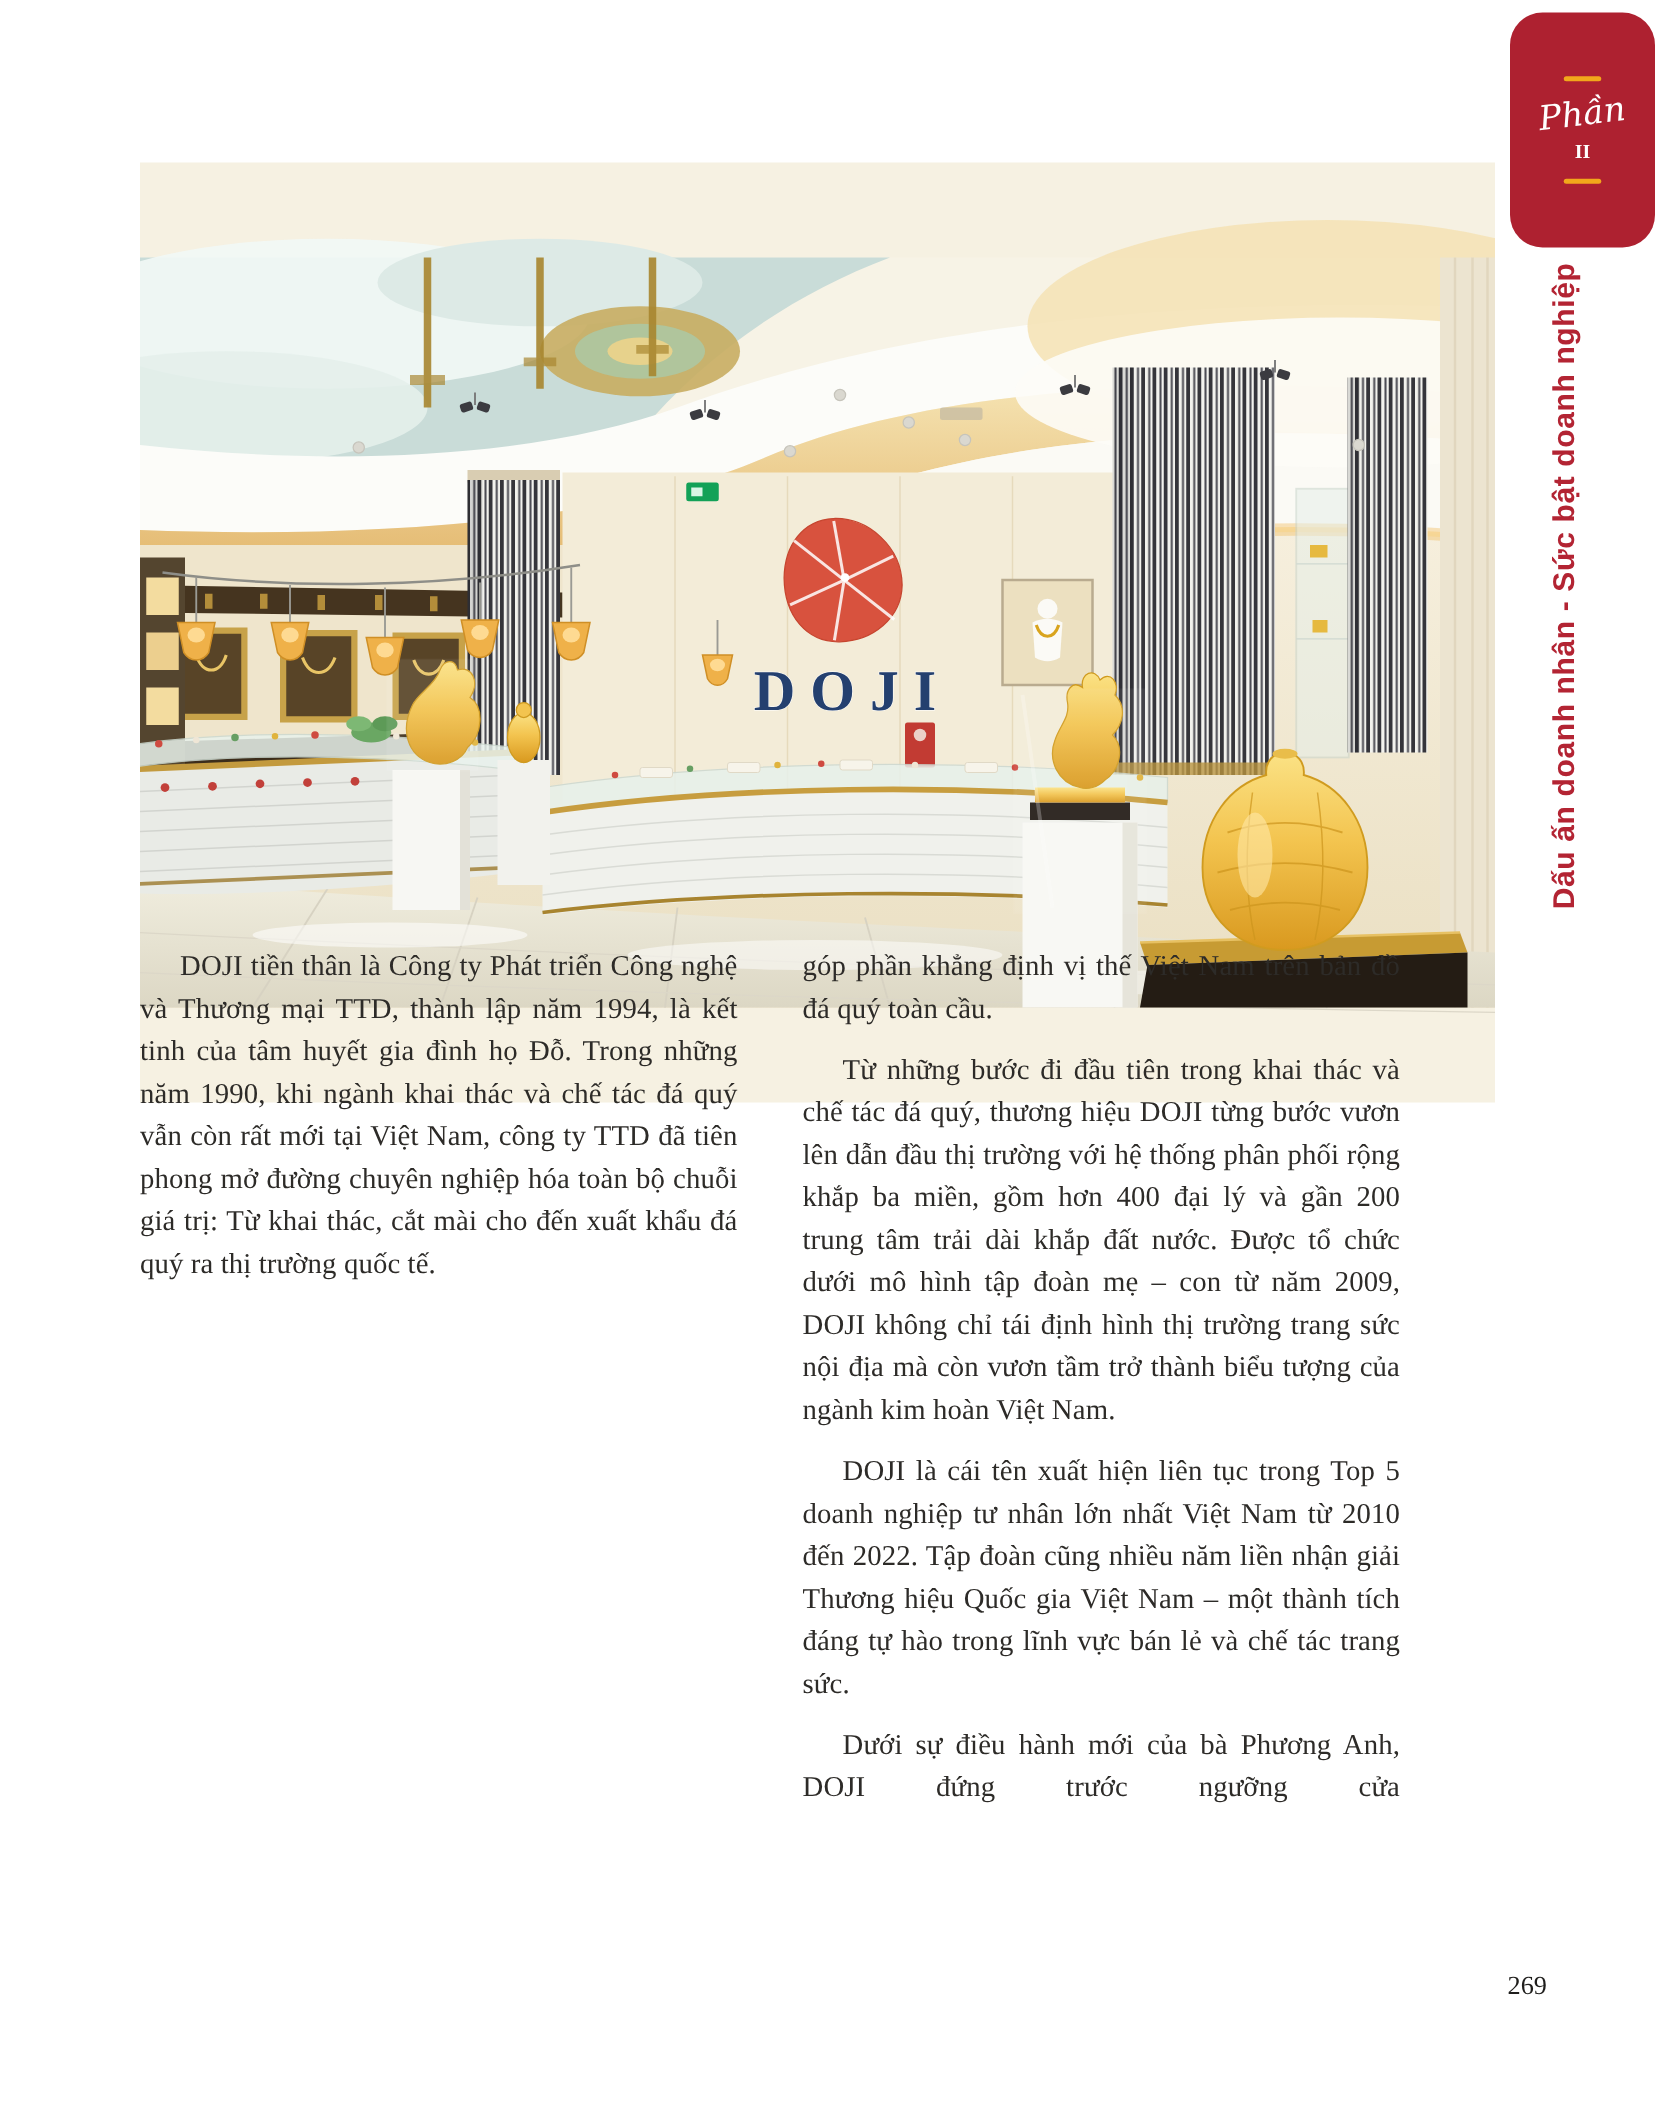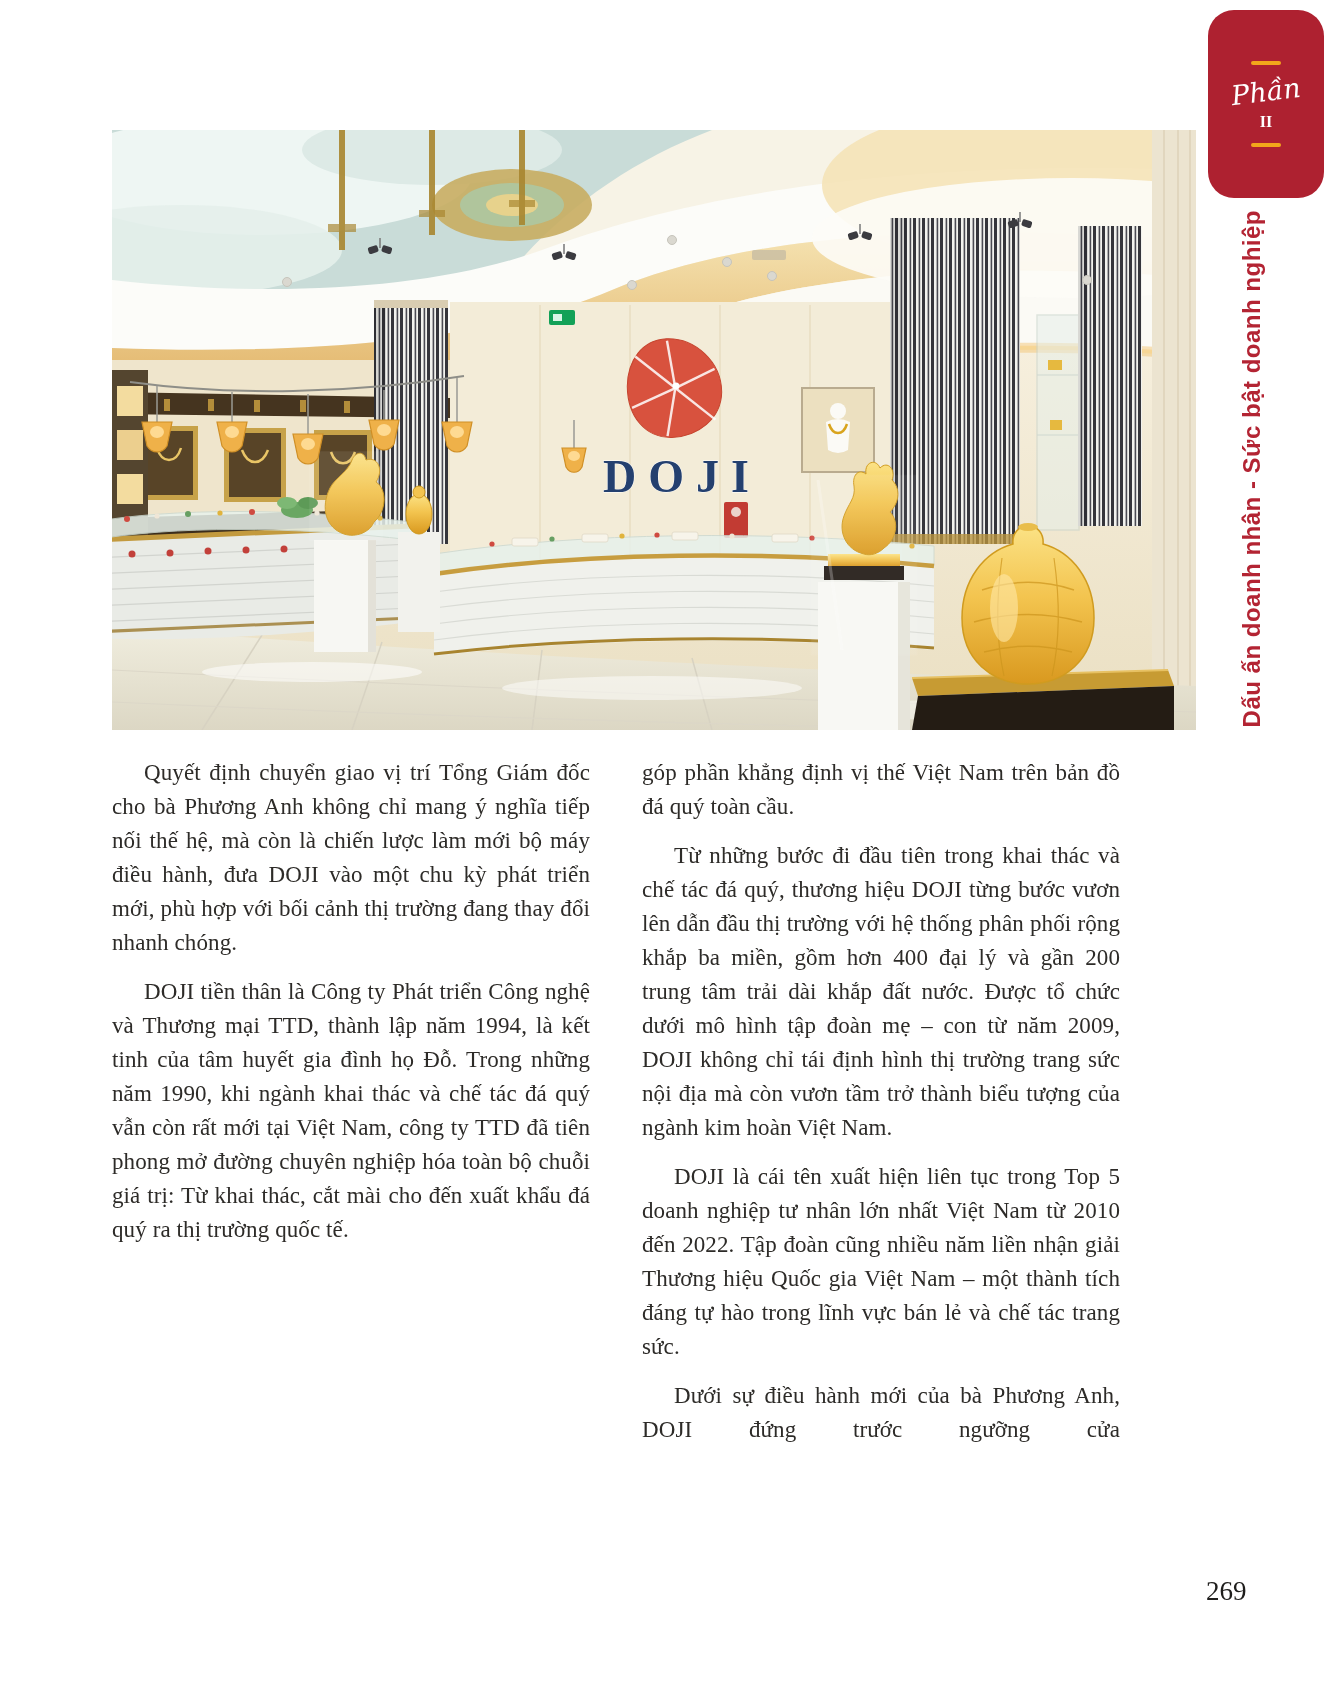--- a/index.html
+++ b/index.html
@@ -2,21 +2,21 @@
 <html><head>
 <meta charset="utf-8">
 <style>
   html,body{margin:0;padding:0;}
   body{
     width:1332px;height:1700px;position:relative;background:#ffffff;
     font-family:"Liberation Serif", serif;overflow:hidden;
   }
   
   .photo{
-    position:absolute;left:112px;top:130px;width:1084px;height:600px;
+    position:absolute;left:112px;top:130px;width:1084px;height:752px;
     overflow:hidden;background:#f6f1e2;
   }
   .photo svg{display:block;width:100%;height:100%;}
   
   .side-tab{
     position:absolute;left:1208px;top:10px;width:116px;height:188px;
     border-radius:26px;display:flex;flex-direction:column;align-items:center;
     justify-content:center;gap:9px;
   }
   .tab-dash{width:30px;height:4px;border-radius:2px;}
@@ -40,21 +40,21 @@
   .col-left{left:112px;}
   .col-right{left:642px;}
   .col p{
     margin:0 0 15px 0;text-align:justify;text-indent:32px;
     font-size:23px;line-height:34px;color:#2d2b28;letter-spacing:0.1px;
   }
   .col p.cont{text-indent:0;}
   .col p.runon{text-align-last:justify;}
   
   .page-number{
-    position:absolute;left:1206px;top:1576px;font-size:27px;color:#1f1e1c;
+    position:absolute;left:1206px;top:1576px;font-size:21px;color:#1f1e1c;
     font-family:"Liberation Serif", serif;
   }
 </style>
 </head>
 <body>
 
 <div class="photo">
 <svg viewBox="0 0 1084 600" xmlns="http://www.w3.org/2000/svg">
   <defs>
     <linearGradient id="gGoldBand" x1="0" y1="0" x2="0" y2="1">
@@ -407,21 +407,20 @@
 <div class="side-tab" style="background: rgb(174, 33, 48);">
   <div class="tab-dash" style="background: rgb(242, 167, 27);"></div>
   <div class="tab-part-label">Phần</div>
   <div class="tab-part-numeral">II</div>
   <div class="tab-dash" style="background: rgb(242, 167, 27);"></div>
 </div>
 
 <div class="side-caption" style="color: rgb(179, 36, 51);">Dấu ấn doanh nhân - Sức bật doanh nghiệp</div>
 
 <div class="col col-left">
-  <p>Quyết định chuyển giao vị trí Tổng Giám đốc cho bà Phương Anh không chỉ mang ý nghĩa tiếp nối thế hệ, mà còn là chiến lược làm mới bộ máy điều hành, đưa DOJI vào một chu kỳ phát triển mới, phù hợp với bối cảnh thị trường đang thay đổi nhanh chóng.</p>
   <p>DOJI tiền thân là Công ty Phát triển Công nghệ và Thương mại TTD, thành lập năm 1994, là kết tinh của tâm huyết gia đình họ Đỗ. Trong những năm 1990, khi ngành khai thác và chế tác đá quý vẫn còn rất mới tại Việt Nam, công ty TTD đã tiên phong mở đường chuyên nghiệp hóa toàn bộ chuỗi giá trị: Từ khai thác, cắt mài cho đến xuất khẩu đá quý ra thị trường quốc tế.</p>
 </div>
 
 <div class="col col-right">
   <p class="cont">góp phần khẳng định vị thế Việt Nam trên bản đồ đá quý toàn cầu.</p>
   <p>Từ những bước đi đầu tiên trong khai thác và chế tác đá quý, thương hiệu DOJI từng bước vươn lên dẫn đầu thị trường với hệ thống phân phối rộng khắp ba miền, gồm hơn 400 đại lý và gần 200 trung tâm trải dài khắp đất nước. Được tổ chức dưới mô hình tập đoàn mẹ – con từ năm 2009, DOJI không chỉ tái định hình thị trường trang sức nội địa mà còn vươn tầm trở thành biểu tượng của ngành kim hoàn Việt Nam.</p>
   <p>DOJI là cái tên xuất hiện liên tục trong Top 5 doanh nghiệp tư nhân lớn nhất Việt Nam từ 2010 đến 2022. Tập đoàn cũng nhiều năm liền nhận giải Thương hiệu Quốc gia Việt Nam – một thành tích đáng tự hào trong lĩnh vực bán lẻ và chế tác trang sức.</p>
   <p class="runon">Dưới sự điều hành mới của bà Phương Anh, DOJI đứng trước ngưỡng cửa</p>
 </div>
 

